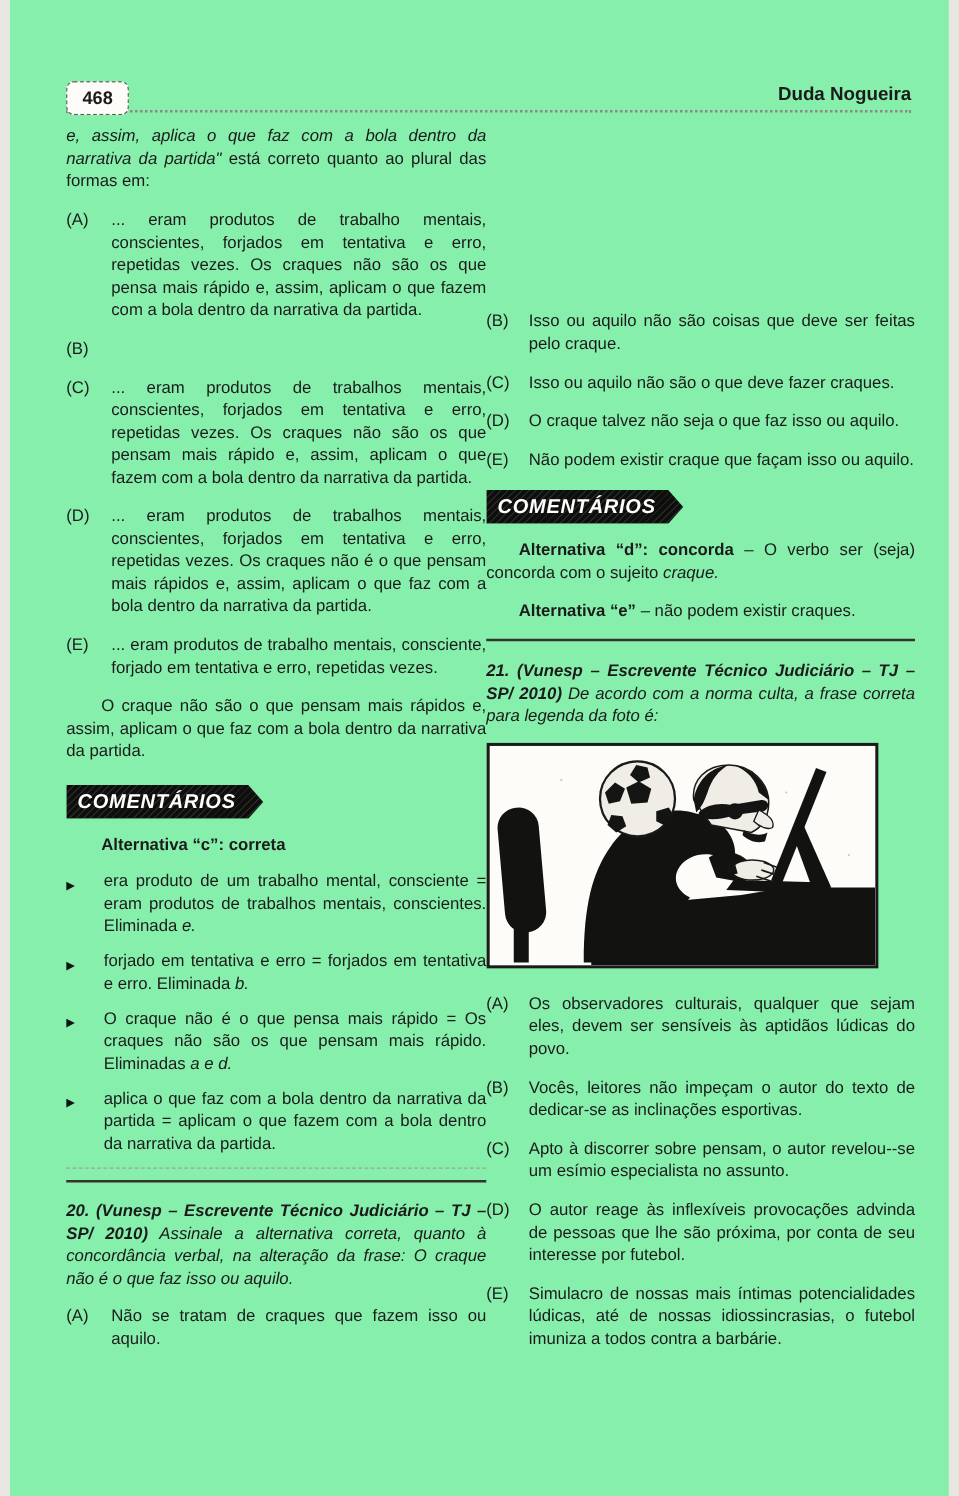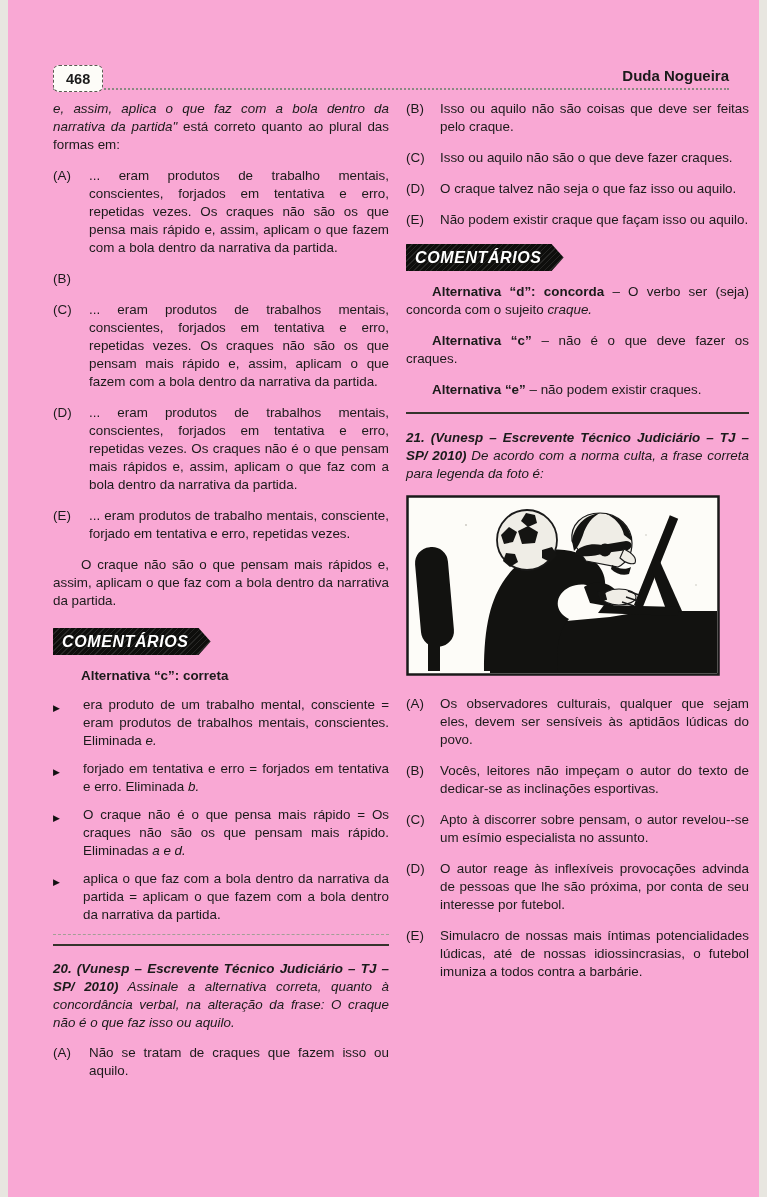--- a/index.html
+++ b/index.html
@@ -1,20 +1,20 @@
 <!DOCTYPE html>
 <html lang="pt"><head>
 <meta charset="utf-8">
 <style>
   html,body{margin:0;padding:0;background:#e8e6e0;}
   .page{
     position:relative;
     width:751px;height:1197px;
     margin:0 auto;
-    background:#f9a8d4;
+    background:#86efac;
     color:#1b1b1b;
     font-family:"Liberation Sans", sans-serif;
     font-size:13.4px;
     line-height:18px;
     overflow:hidden;
   }
   
   .header{
     position:absolute;left:45px;right:30px;top:44px;
     display:flex;justify-content:space-between;align-items:flex-end;
@@ -26,21 +26,21 @@
     border-radius:6px;
     background:#fdfcf8;
     font-weight:bold;font-size:14.5px;line-height:1;
     padding:6px 12px 5px;
     margin-bottom:-7px;
   }
   .author{font-weight:bold;font-size:15px;line-height:1;padding-bottom:2px;margin-top:24px;}
   
   .columns{
     position:absolute;top:100px;left:45px;right:26px;
-    display:flex;gap:17px;align-items:flex-start;
+    display:flex;align-items:flex-end;
   }
   .col{text-align:justify;}
   .col.left{width:336px;flex:0 0 336px;}
   .col.right{width:343px;flex:0 0 343px;}
   p{margin:0 0 13px;}
   em{font-style:italic;}
   b{font-weight:bold;}
   .intro{margin-bottom:13px;}
   .opt{display:flex;margin-bottom:13px;}
   .opt .lbl{flex:0 0 36px;}
@@ -164,21 +164,20 @@
         <span class="txt">O craque talvez não seja o que faz isso ou aquilo.</span>
       </div>
       <div class="opt">
         <span class="lbl">(E)</span>
         <span class="txt">Não podem existir craque que façam isso ou aquilo.</span>
       </div>
 
       <div class="banner"><span>COMENTÁRIOS</span></div>
 
       <p class="comment"><b>Alternativa “d”: concorda</b><span> – O verbo ser (seja) concorda com o sujeito </span><em>craque.</em></p>
-      <p class="comment"><b>Alternativa “c”</b><span> – não é o que deve fazer os craques.</span><em></em></p>
       <p class="comment"><b>Alternativa “e”</b><span> – não podem existir craques.</span><em></em></p>
 
       <div class="divider-right"></div>
 
       <p class="q"><b>21. (Vunesp – Escrevente Técnico Judiciário – TJ – SP/ 2010)</b><span> De acordo com a norma culta, a frase correta para legenda da foto é:</span></p>
 
       <div class="figure" role="img" aria-label="Cartum em preto e branco: homem de óculos, curvado, digita em um computador com uma bola de futebol sobre as costas">
         <svg width="314" height="181" viewBox="0 0 314 181" xmlns="http://www.w3.org/2000/svg">
 
           <rect x="1.5" y="1.5" width="311" height="178" fill="#fdfcf8" stroke="#1a1a1a" stroke-width="2.5"></rect>

